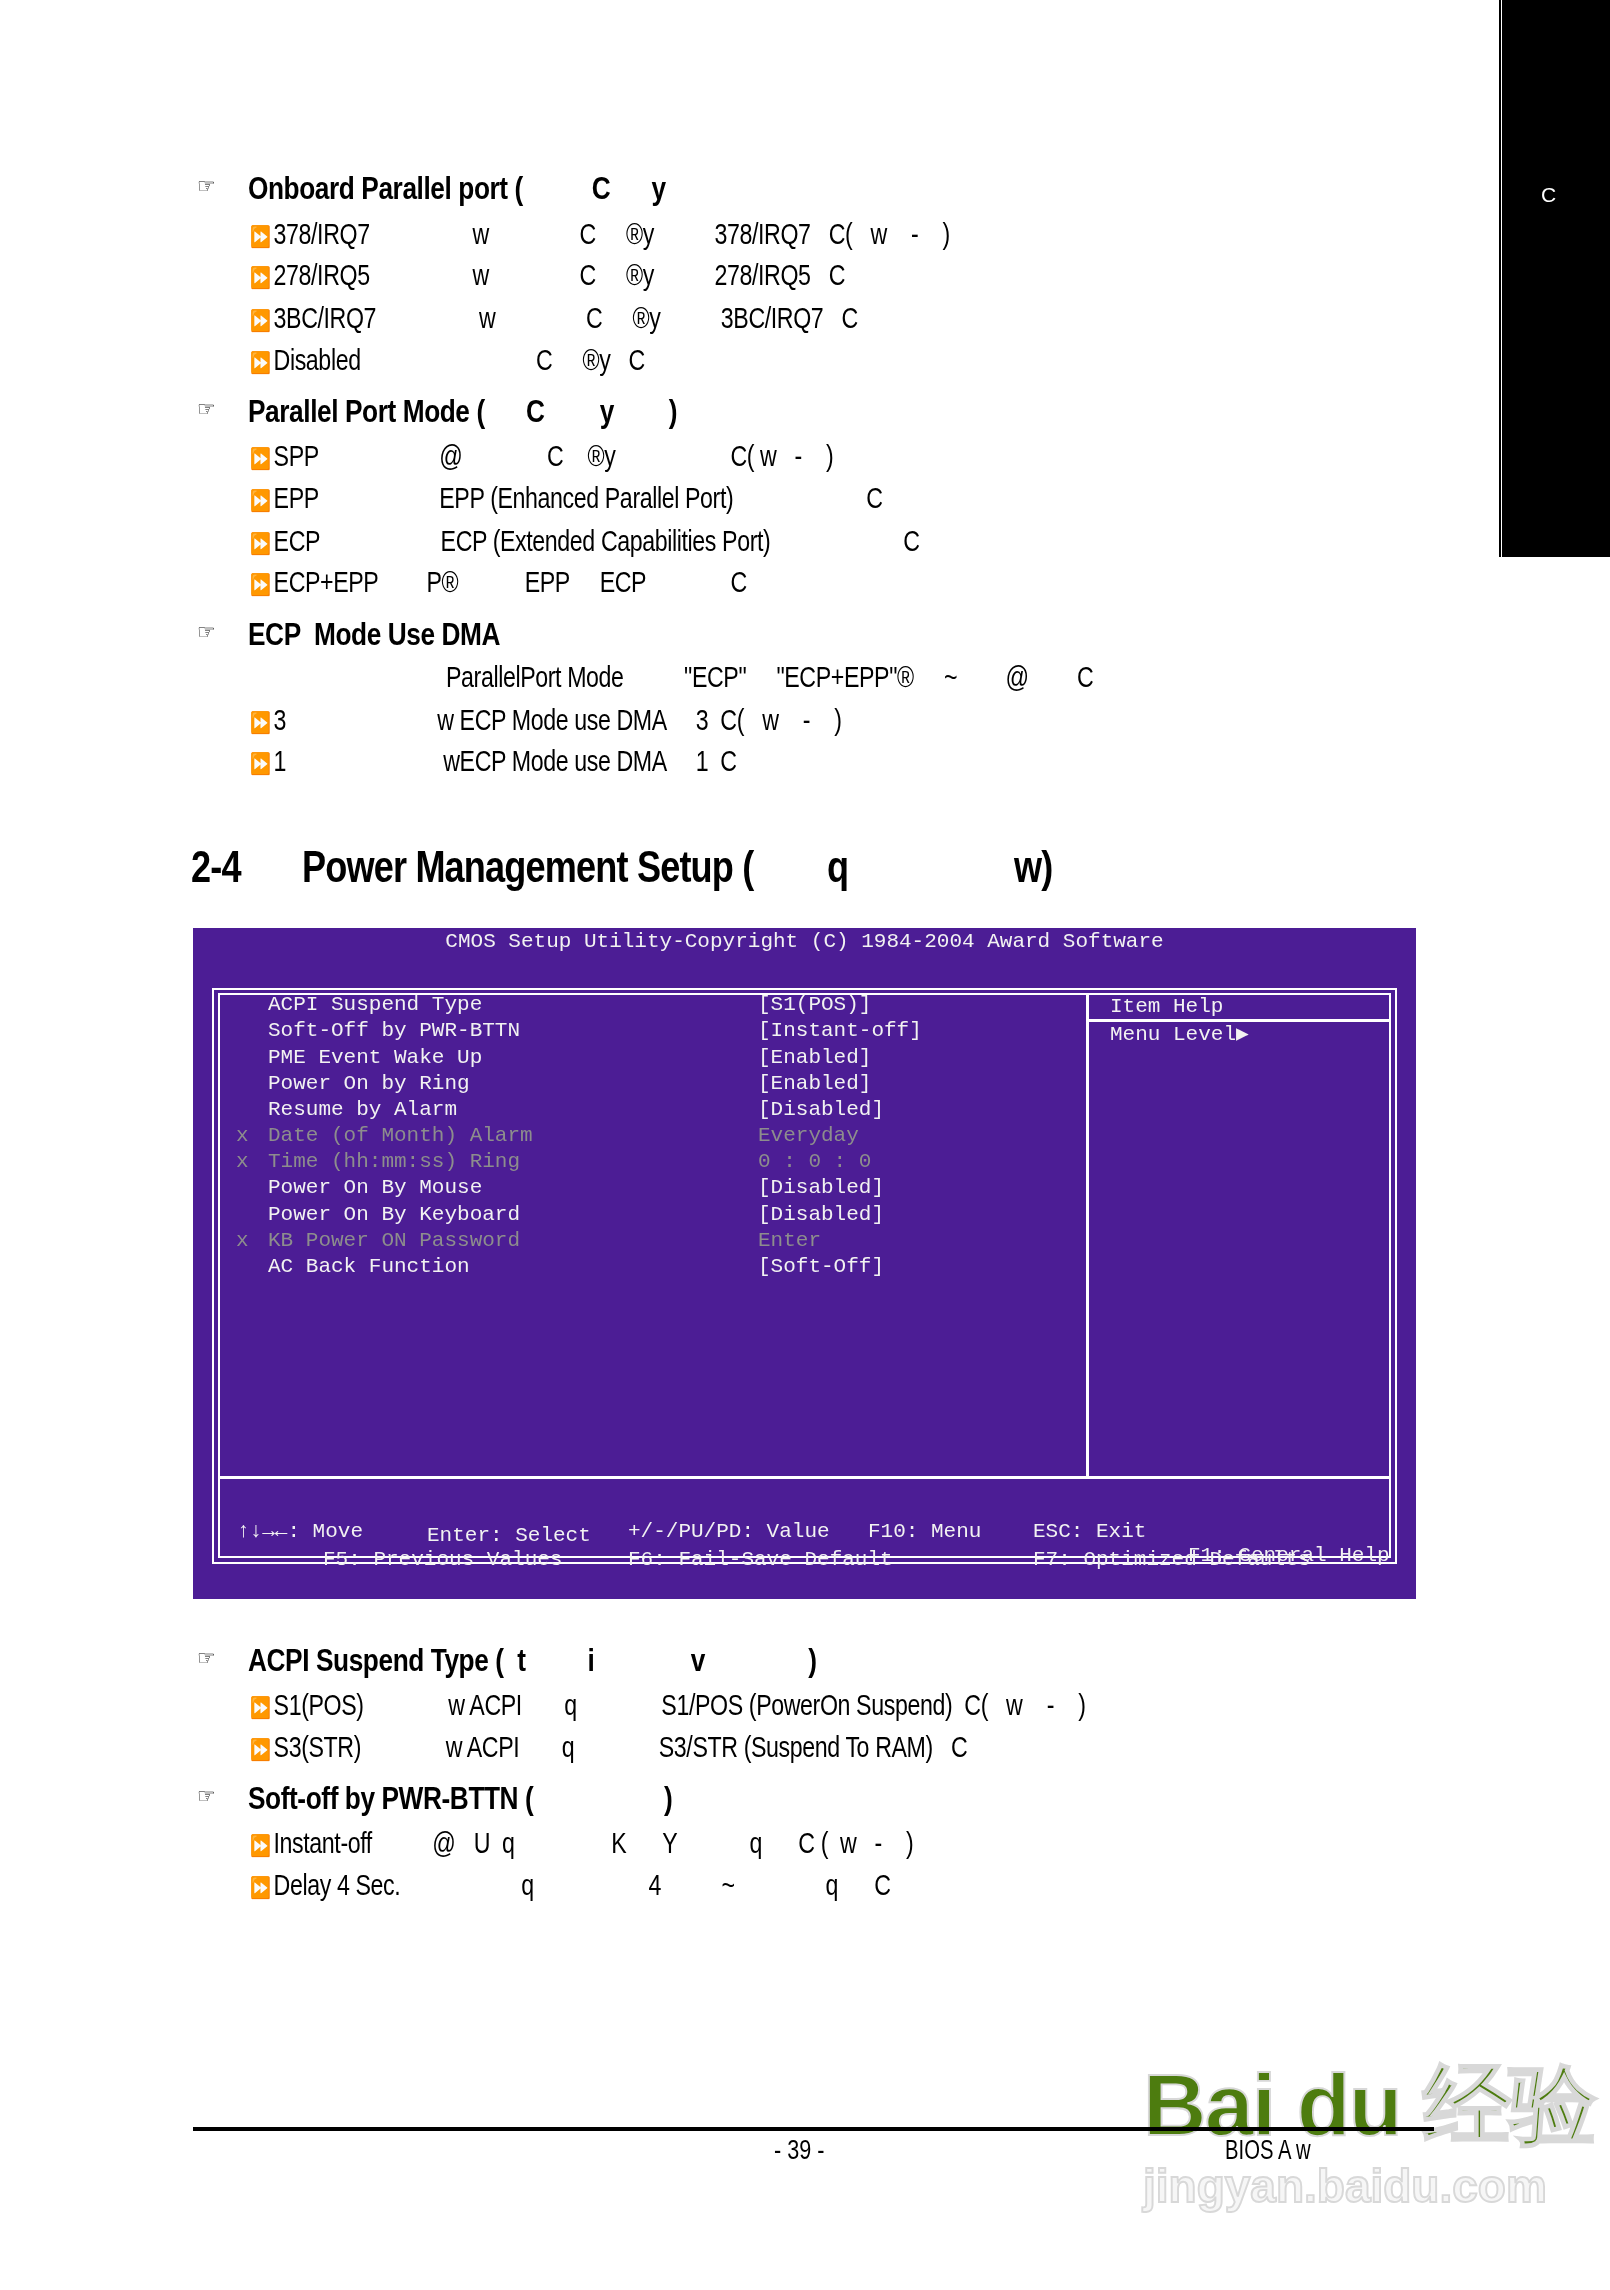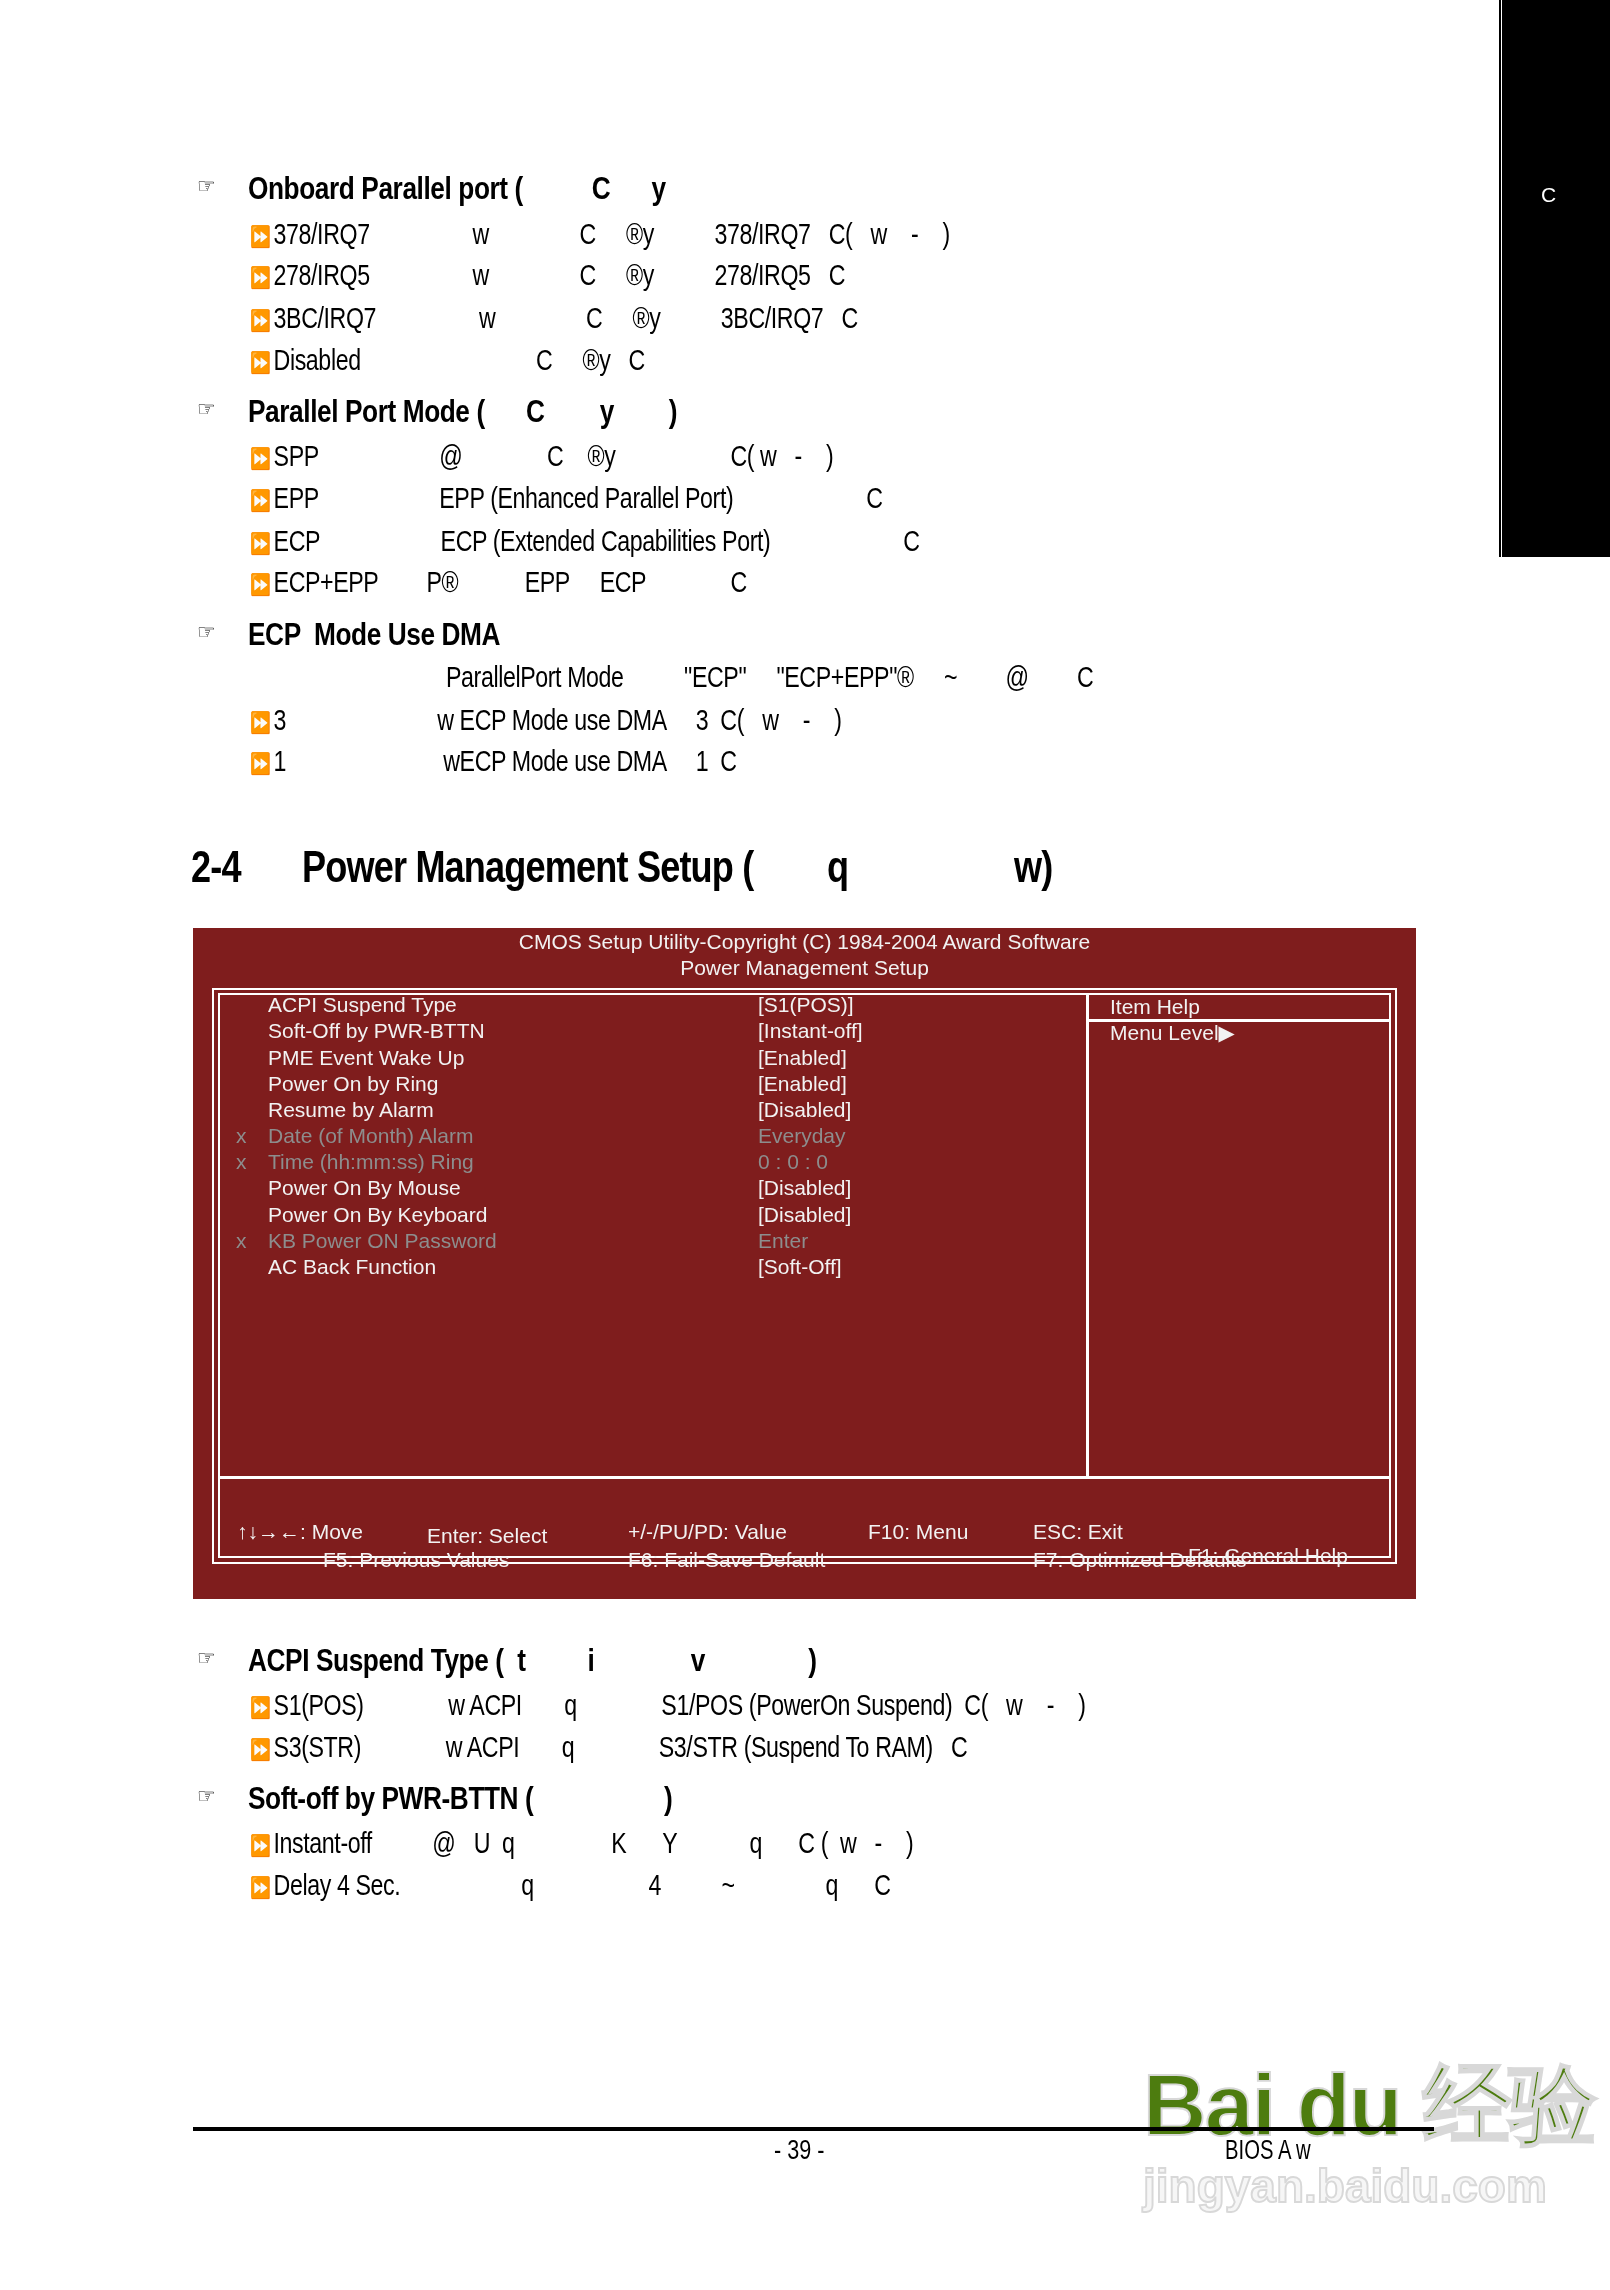--- a/index.html
+++ b/index.html
@@ -18,22 +18,22 @@
   
   .h-item { font-weight:bold; font-size:32px; transform:scaleX(0.82); transform-origin:left top; letter-spacing:-0.5px; }
   .bullet-hand { position:absolute; font-size:21px; color:#000; }
   .opt { font-size:29px; transform:scaleX(0.8); transform-origin:left top; letter-spacing:-0.5px; }
   .opt .arrow { font-size:21px; font-weight:bold; margin-right:3.8px; }
   .desc { font-size:29px; transform:scaleX(0.8); transform-origin:left top; letter-spacing:-0.5px; }
 
   .section-title { font-weight:bold; font-size:44px; transform:scaleX(0.82); transform-origin:left top; letter-spacing:-1px; }
 
   
-  .bios { position:absolute; left:193px; top:928px; width:1223px; height:671px; background:#7f1d1d; color:#f2f2f2;
-          font-family:Liberation Sans, sans-serif; }
+  .bios { position:absolute; left:193px; top:928px; width:1223px; height:671px; background:#4c1d95; color:#f2f2f2;
+          font-family:Liberation Mono, monospace; }
   .bios-head { position:absolute; left:0; width:100%; text-align:center; font-size:21px; }
   .bios-outer { position:absolute; left:19px; top:60px; width:1185px; height:576px; border:2.9px solid #fff; box-sizing:border-box; }
   .bios-inner { position:absolute; left:25px; top:65px; width:1173px; height:565px; border:2.9px solid #fff; box-sizing:border-box; }
   .bios-vsep { position:absolute; left:893px; top:65px; width:2.9px; height:485px; background:#fff; }
   .bios-hsep { position:absolute; left:25px; top:548px; width:1173px; height:2.9px; background:#fff; }
   .bios-help-sep { position:absolute; left:896px; top:91px; width:302px; height:2.9px; background:#fff; }
   .bios-row { position:absolute; left:0; font-size:21px; height:25px; }
   .bios-row .mark { position:absolute; left:43px; }
   .bios-row .lbl { position:absolute; left:75px; white-space:pre; }
   .bios-row .val { position:absolute; left:565px; white-space:pre; }
@@ -76,21 +76,20 @@
 <div class="abs h-item" style="left:248px;top:616px;">ECP  Mode Use DMA</div>
 <div class="abs desc" style="left:446px;top:661px;">ParallelPort Mode          "ECP"     "ECP+EPP"®     ~        @        C</div>
 <div class="abs opt" style="left:250px;top:704px;"><span class="arrow">⏩</span><span>3</span><span>                         w ECP Mode use DMA     3  C(   w    -    )</span></div>
 <div class="abs opt" style="left:250px;top:745px;"><span class="arrow">⏩</span><span>1</span><span>                          wECP Mode use DMA     1  C</span></div>
 
 <div class="abs section-title" style="left:191px;top:842px;">2-4</div>
 <div class="abs section-title" style="left:302px;top:842px;">Power Management Setup (        q                  w)</div>
 
 <div class="bios">
   <div class="bios-head" style="top:1.9px;">CMOS Setup Utility-Copyright (C) 1984-2004 Award Software</div>
-  <div class="bios-head" style="top:28px;">Power Management Setup</div>
 
   <div class="bios-outer"></div>
   <div class="bios-inner"></div>
   <div class="bios-vsep"></div>
   <div class="bios-help-sep"></div>
   <div class="bios-hsep"></div>
 
   <div class="bios-row" style="top:65px;">
       <span class="mark"></span>
       <span class="lbl">ACPI Suspend Type</span>

